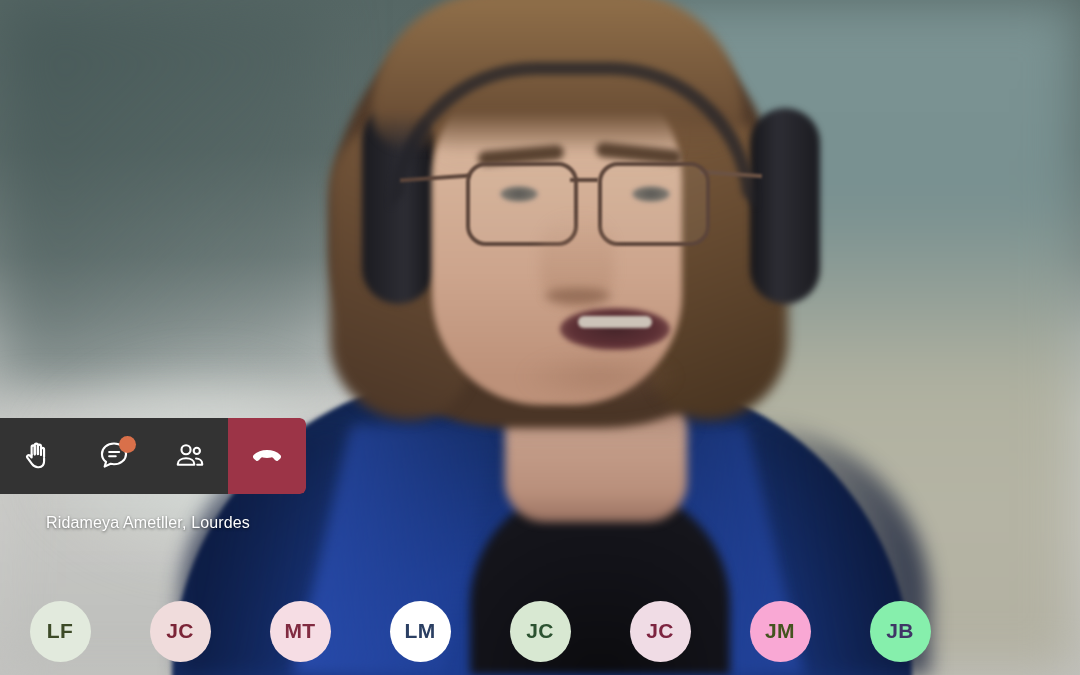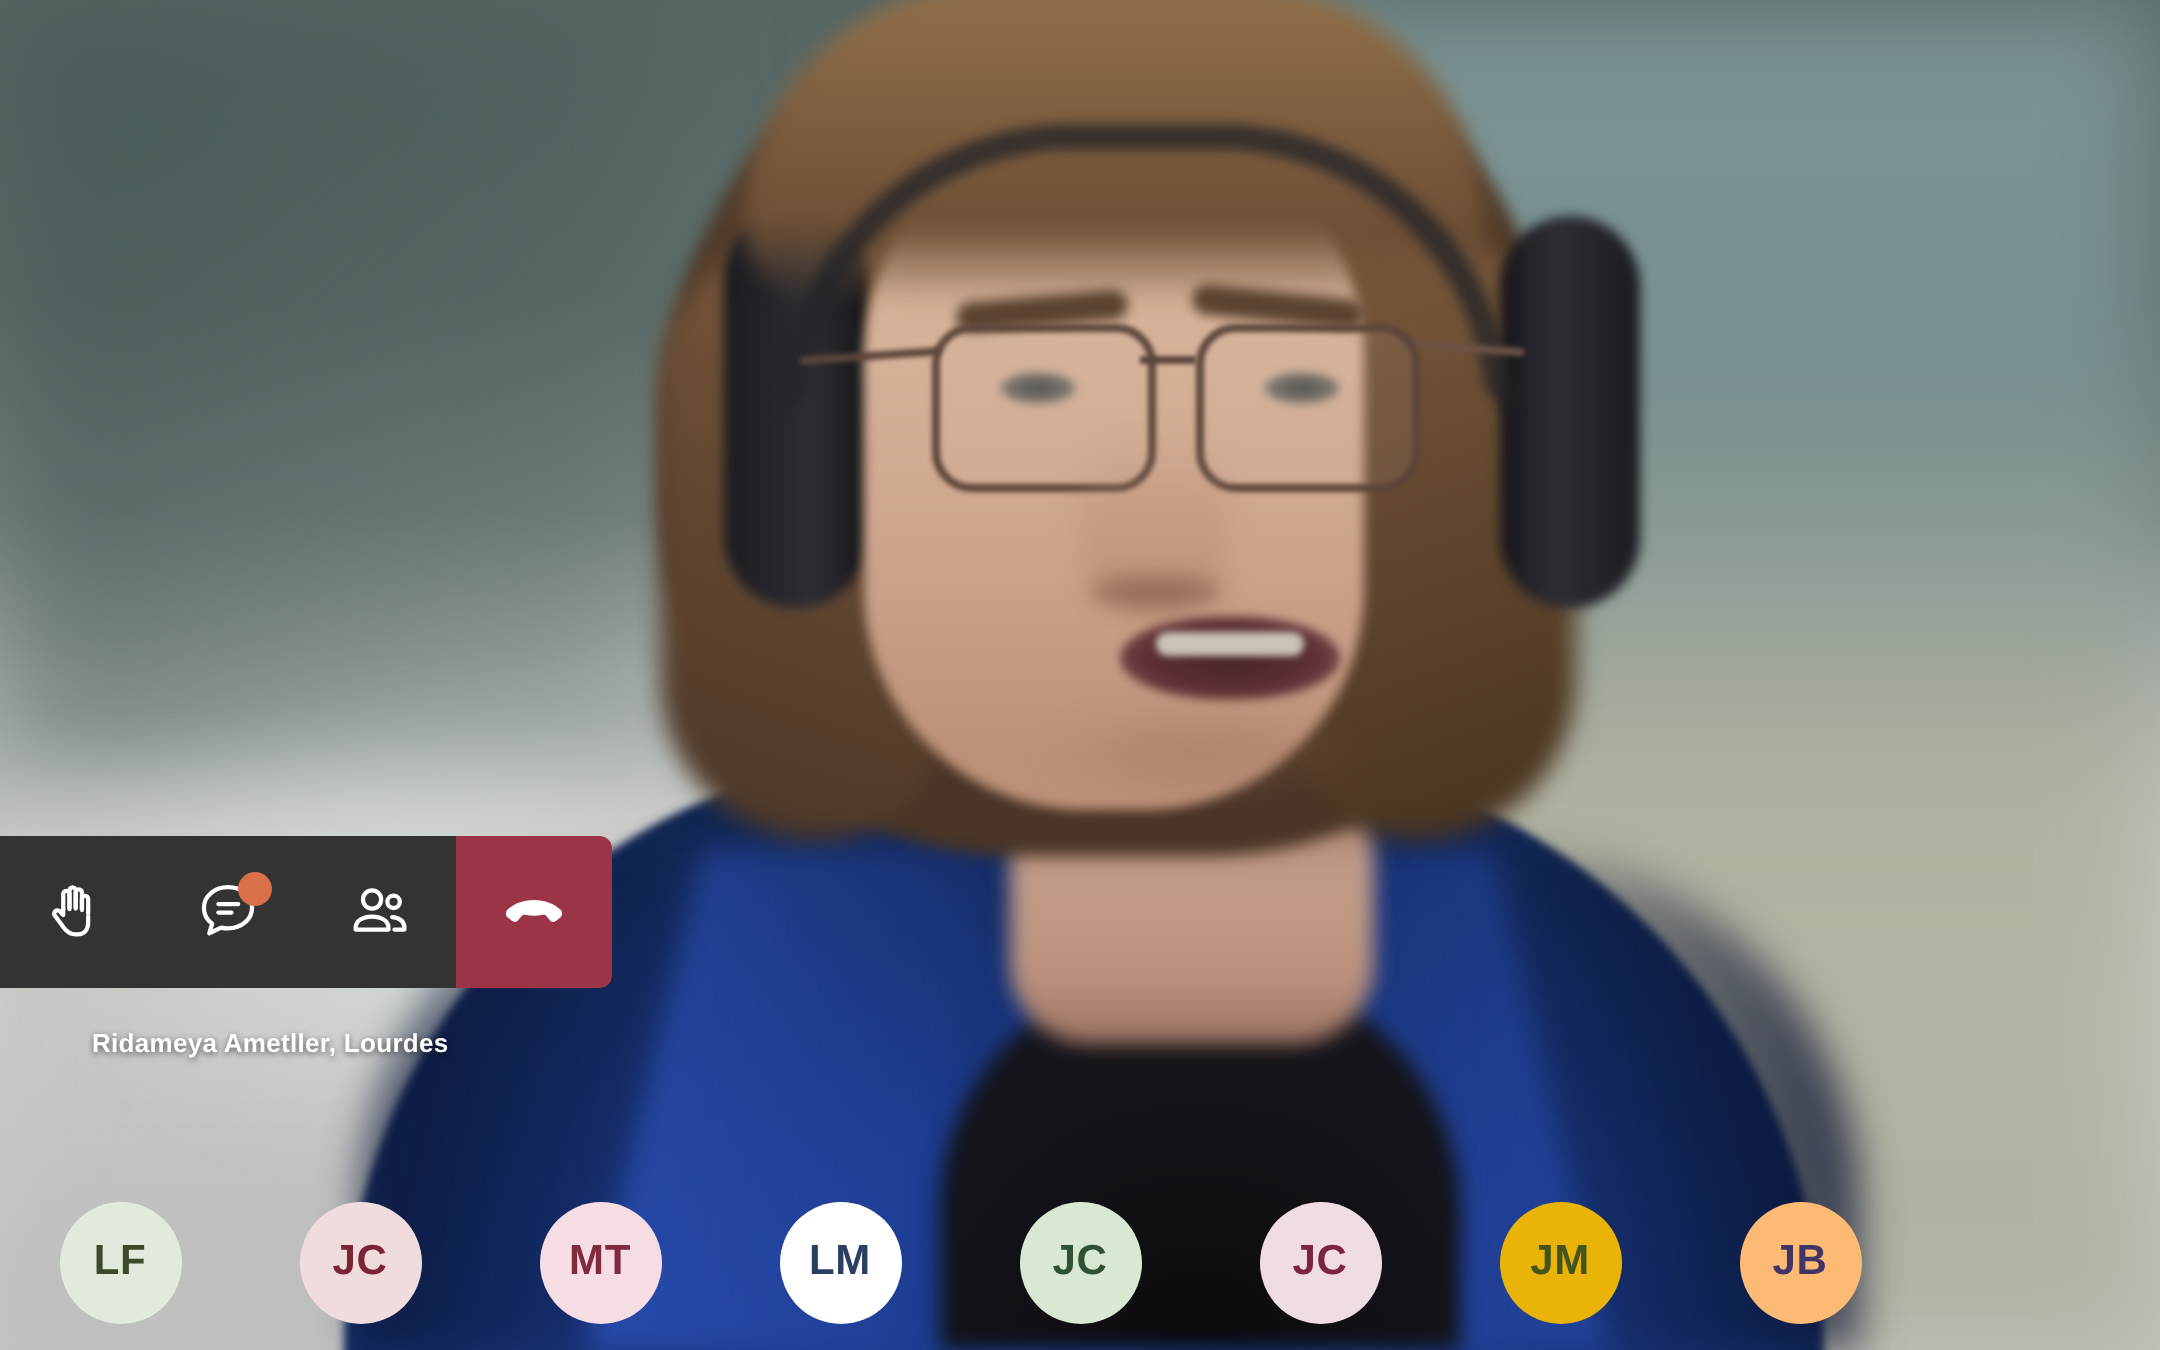--- a/index.html
+++ b/index.html
@@ -417,26 +417,25 @@
     cursor: pointer;
     border-radius: 0 6px 6px 0;
   }
 
   
   .name-label {
     position: absolute;
     left: 46px;
     top: 514px;
     color: #ffffff;
-    font-size: 13px;
+    font-size: 16px;
     letter-spacing: .15px;
     text-shadow: 0 1px 3px rgba(0,0,0,.55);
     z-index: 20;
     white-space: nowrap;
-    font-weight: bold;
   }
 
   
   .avatar-strip {
     position: absolute;
     left: 0;
     bottom: 13px;
     width: 984px;
     height: 62px;
     display: flex;
@@ -570,20 +569,20 @@
     <div class="avatar-slot">
       <div class="avatar" style="background: #ffffff; color: rgb(43, 63, 99);">LM</div>
     </div>
     <div class="avatar-slot">
       <div class="avatar" style="background: rgb(216, 232, 210); color: rgb(44, 82, 49);">JC</div>
     </div>
     <div class="avatar-slot">
       <div class="avatar" style="background: rgb(240, 220, 229); color: rgb(125, 36, 64);">JC</div>
     </div>
     <div class="avatar-slot">
-      <div class="avatar" style="background: #eab308; color: rgb(68, 84, 31);">JM</div>
-    </div>
-    <div class="avatar-slot">
-      <div class="avatar" style="background: #fdba74; color: rgb(63, 53, 102);">JB</div>
+      <div class="avatar" style="background: #f9a8d4; color: rgb(68, 84, 31);">JM</div>
+    </div>
+    <div class="avatar-slot">
+      <div class="avatar" style="background: #86efac; color: rgb(63, 53, 102);">JB</div>
     </div>
   </div>
 
 </div>
 
 </body></html>

